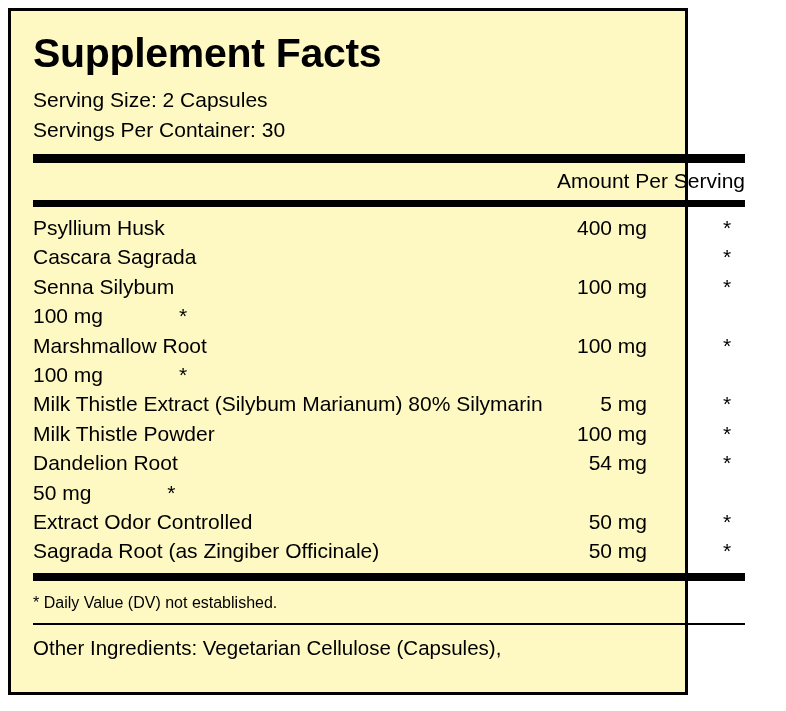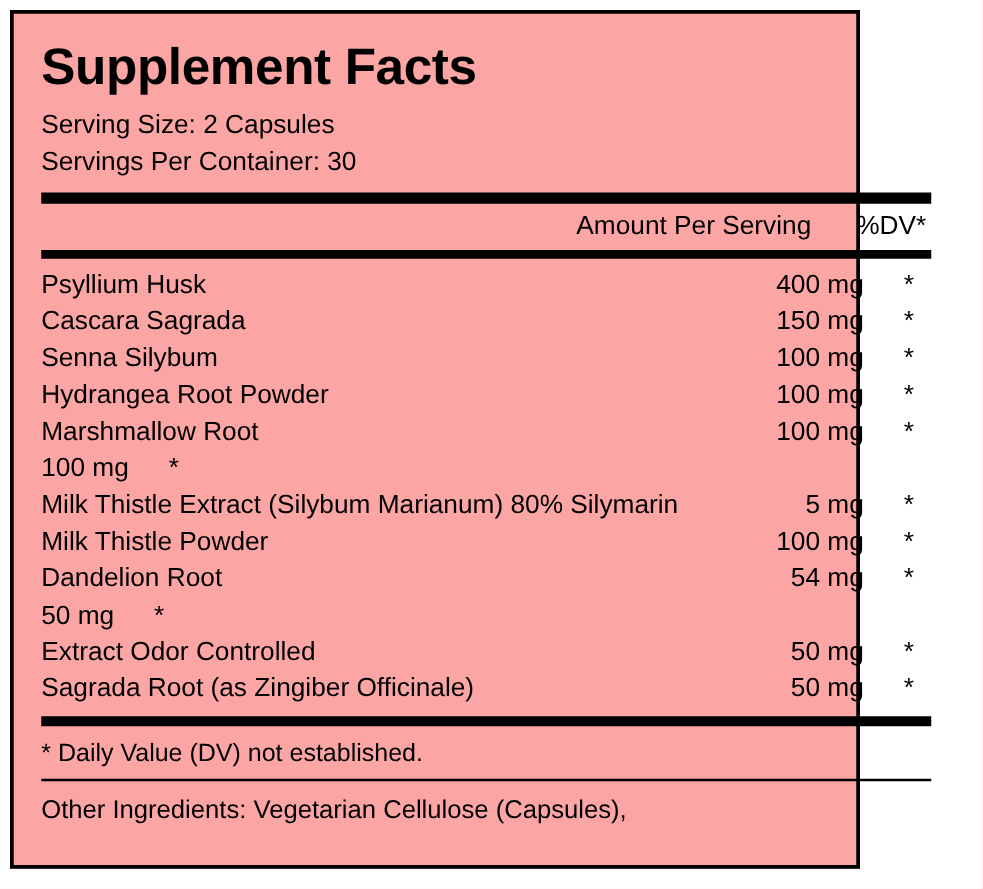--- a/index.html
+++ b/index.html
@@ -15,21 +15,21 @@
     -webkit-font-smoothing: antialiased;
   }
   .panel {
     position: absolute;
     left: 8px;
     top: 8px;
     width: 680px;
     height: 687px;
     border: 3px solid #000000;
     box-sizing: border-box;
-    background: #fca5a5;
+    background: #fef9c3;
   }
   .inner {
     position: absolute;
     left: 22px;
     top: 10px;
     width: 712px;
   }
   .title {
     font-size: 41px;
     font-weight: bold;
@@ -78,37 +78,38 @@
     padding-right: 4px;
   }
   .rows {
     padding-top: 6px;
   }
   .row {
     display: flex;
     align-items: baseline;
     font-size: 21px;
     line-height: 29.4px;
+    gap: 44px;
   }
   .row .name {
     flex: 1 1 auto;
     white-space: nowrap;
     overflow: hidden;
   }
   .row .amount {
     flex: 0 0 auto;
     text-align: right;
     padding-right: 18px;
   }
   .row .dv {
     flex: 0 0 36px;
     text-align: center;
   }
   .footnote {
-    font-size: 20px;
+    font-size: 16px;
     line-height: 28px;
     padding: 8px 0 6px 0;
   }
   .other {
     font-size: 20.5px;
     line-height: 30px;
     padding-top: 8px;
   }
 </style>
 </head>
@@ -119,47 +120,44 @@
 
     <div class="title">Supplement Facts</div>
 
     <div class="serving-line">Serving Size: 2 Capsules</div>
     <div class="serving-line">Servings Per Container: 30</div>
 
     <div class="rule-thick"></div>
 
     <div class="head-row">
       <div class="head-amount">Amount Per Serving</div>
-      <div class="head-dv">%DV*</div>
     </div>
 
     <div class="rule-med"></div>
 
     <div class="rows">
 
       <div class="row">
         <div class="name">Psyllium Husk</div>
         <div class="amount">400 mg</div>
         <div class="dv">*</div>
       </div>
 
       <div class="row">
         <div class="name">Cascara Sagrada</div>
-        <div class="amount">150 mg</div>
         <div class="dv">*</div>
       </div>
 
       <div class="row">
         <div class="name">Senna Silybum</div>
         <div class="amount">100 mg</div>
         <div class="dv">*</div>
       </div>
 
       <div class="row">
-        <div class="name">Hydrangea Root Powder</div>
         <div class="amount">100 mg</div>
         <div class="dv">*</div>
       </div>
 
       <div class="row">
         <div class="name">Marshmallow Root</div>
         <div class="amount">100 mg</div>
         <div class="dv">*</div>
       </div>
 

